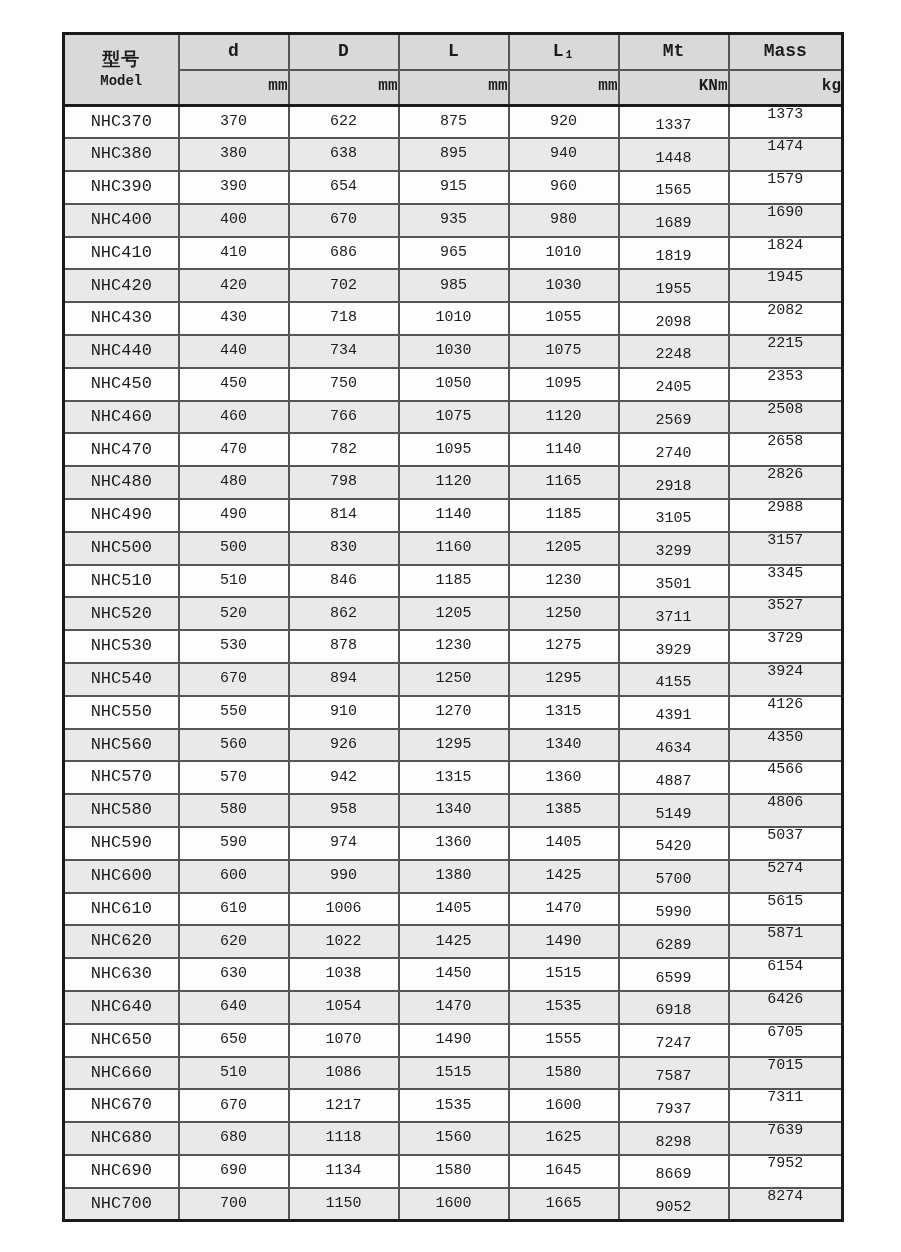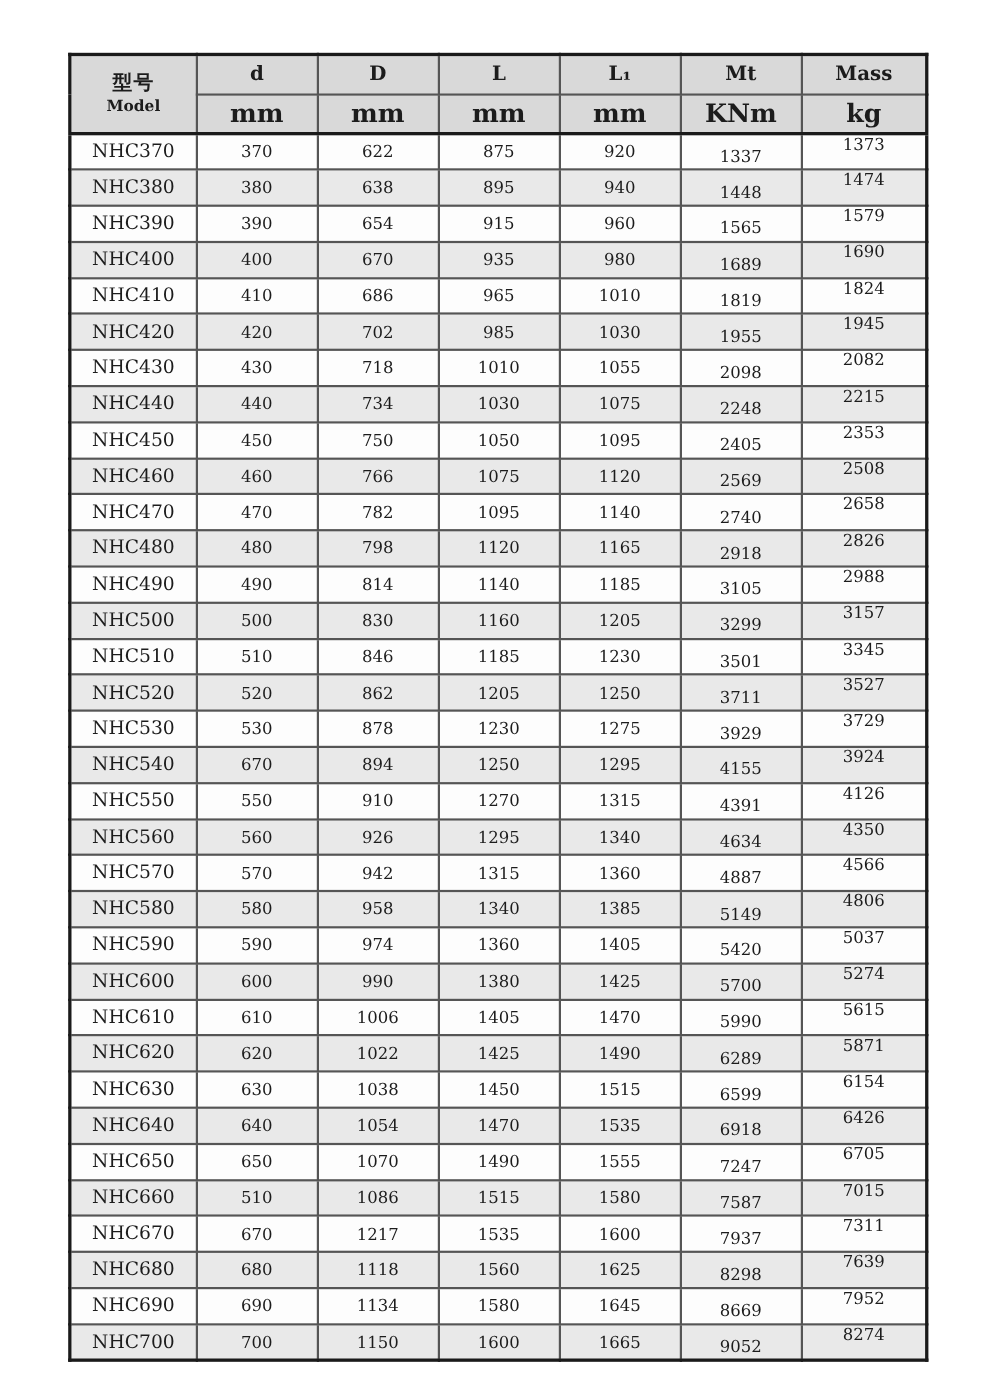--- a/index.html
+++ b/index.html
@@ -9,33 +9,34 @@
     --outer-border:#1a1a1a;
     --inner-border:#555555;
     --text:#1c1c1c;
     --page-bg:#ffffff;
   }
   *{margin:0;padding:0;box-sizing:border-box;}
   html,body{width:901px;height:1252px;background:var(--page-bg);}
   body{font-family:"DejaVu Serif","Liberation Serif",serif;color:var(--text);}
   .page{position:relative;width:901px;height:1252px;background:var(--page-bg);overflow:hidden;}
   table.spec-table{
-    position:absolute;left:62px;top:48px;width:779px;
+    position:absolute;left:62px;top:32px;width:779px;
     border-collapse:collapse;table-layout:fixed;
     border:3px solid var(--outer-border);
+    font-family:Liberation Mono, monospace;
   }
   .spec-table th,.spec-table td{
     border:2px solid var(--inner-border);
     text-align:center;vertical-align:middle;
     font-size:15px;line-height:1.1;
     overflow:hidden;white-space:nowrap;
   }
   .spec-table thead th{background:var(--header-bg);}
   .spec-table thead tr.label-row th{height:36px;font-size:18px;}
-  .spec-table thead tr.unit-row th{height:36px;font-size:23px;}
+  .spec-table thead tr.unit-row th{height:36px;font-size:16px;text-align:right;}
   .spec-table th.model-th{font-size:16px;line-height:1.35;border-bottom:2px solid var(--inner-border);}
   .spec-table th.model-th .zh{display:block;letter-spacing:1px;}
   .spec-table th.model-th .en{display:block;font-size:14px;}
   .spec-table thead{border-bottom:3px solid var(--outer-border);}
   .spec-table tbody td{height:32.8px;background:var(--row-bg);}
   .spec-table tbody tr.alt td{background:var(--alt-row-bg);}
   .spec-table tbody td.model{font-size:17px;}
   
   .spec-table tbody td.mt{vertical-align:bottom;padding-bottom:3px;}
   

